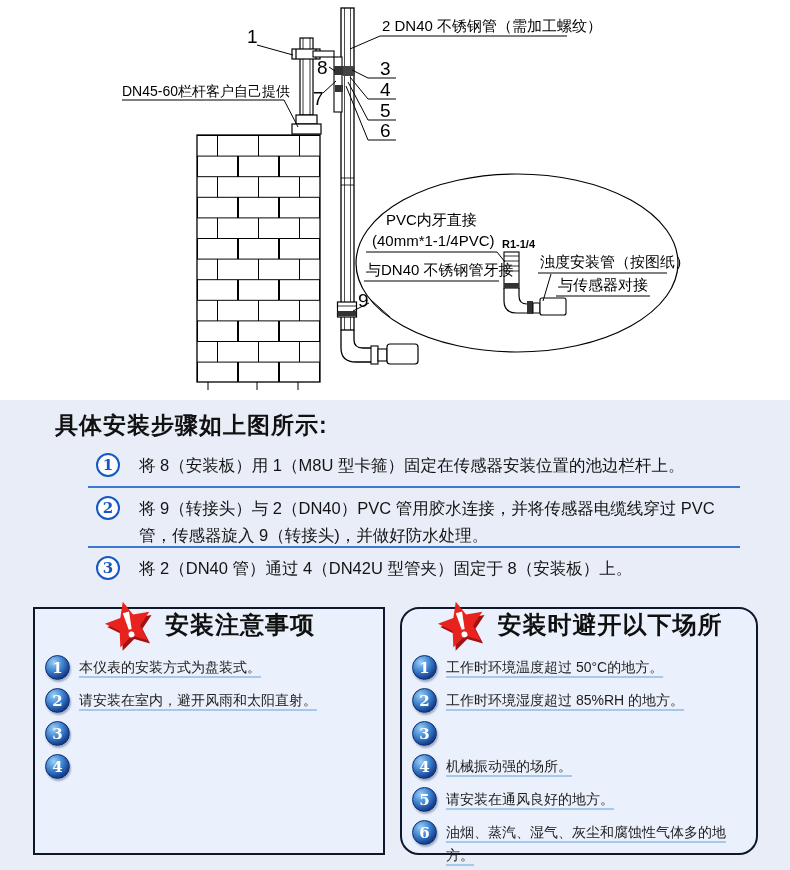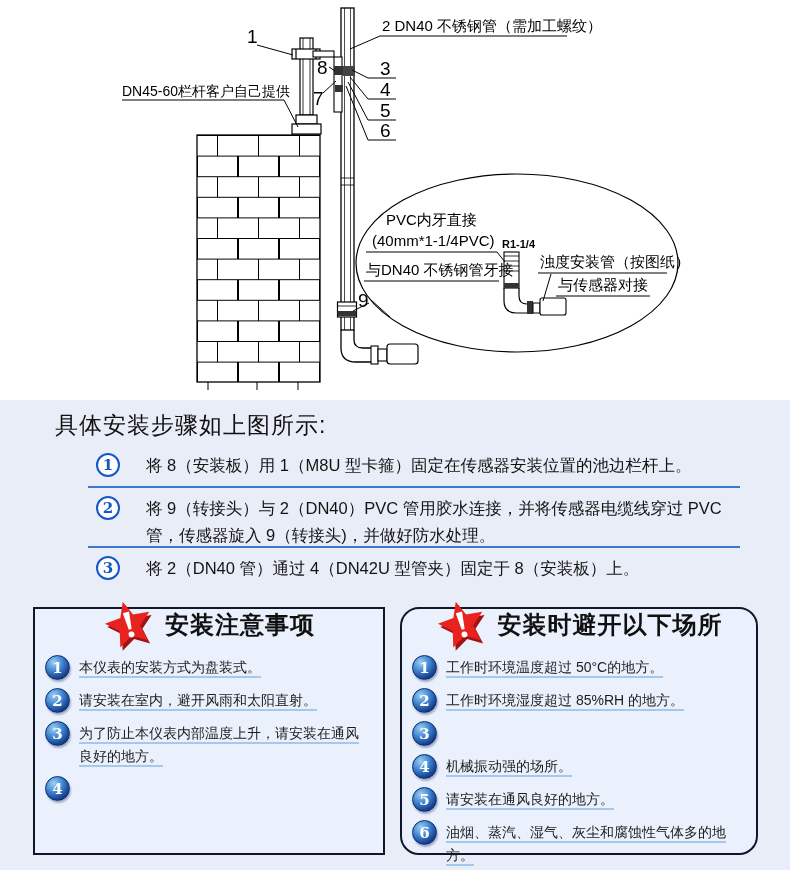--- a/index.html
+++ b/index.html
@@ -10,30 +10,30 @@
   #diagram { position:absolute; left:0; top:0; width:790px; height:400px; background:#ffffff; }
   #diagram svg text { font-family:"Liberation Sans","DejaVu Sans",sans-serif; fill:#000; }
   .cad-num { font-family:"DejaVu Serif",serif; font-size:19px; }
   .cad-label { font-size:15px; }
   .cad-label-sm { font-size:14px; }
   .cad-thread { font-size:11px; font-weight:bold; }
 
   
   #lower { position:absolute; left:0; top:400px; width:790px; height:470px; background:#e8edf7; }
 
-  .steps-title { position:absolute; left:55px; top:10px; font-size:23px; font-weight:normal; color:#111; letter-spacing:1px;text-align:center; }
+  .steps-title { position:absolute; left:55px; top:10px; font-size:23px; font-weight:bold; color:#111; letter-spacing:1px;text-align:center; }
 
   .step-row { position:absolute; left:0; width:760px; }
   .stepnum {
     position:absolute; left:96px; top:1px; width:24px; height:24px; border-radius:50%;
     border:2.5px solid #1557c5; background:#fdfdfd; color:#1557c5;
     font-family:"DejaVu Serif",serif; font-weight:bold; font-size:15px;
     display:flex; align-items:center; justify-content:center;
   }
-  .step-text { position:absolute; left:146px; top:0; width:606px; font-size:16.5px; line-height:27px; color:#141414; }
+  .step-text { position:absolute; left:139px; top:0; width:606px; font-size:16.5px; line-height:27px; color:#141414; }
   .step-hr { position:absolute; left:88px; width:652px; height:2px; background:#3c78d2; }
 
   
   .warnbox {
     position:absolute; top:207px; height:248px; background:#ebf1fc;
     border:2px solid #0f172a;
   }
   #box-left  { left:33px;  width:352px; }
   #box-right { left:400px; width:358px;border-radius:19px; }
   .box-header { display:flex; align-items:center; justify-content:center; gap:10px; margin-top:-10px; height:52px; }
@@ -205,21 +205,20 @@
         <li class="box-item">
           <span class="badge">1</span>
           <span class="box-item-text">本仪表的安装方式为盘装式。</span>
         </li>
         <li class="box-item">
           <span class="badge">2</span>
           <span class="box-item-text">请安装在室内，避开风雨和太阳直射。</span>
         </li>
         <li class="box-item">
           <span class="badge">3</span>
-          <span class="box-item-text">为了防止本仪表内部温度上升，请安装在通风良好的地方。</span>
         </li>
         <li class="box-item">
           <span class="badge">4</span>
         </li>
       </ul>
     </div>
 
     <div class="warnbox" id="box-right">
       <div class="box-header">
         <svg class="star-icon" width="52" height="52" viewBox="-28 -28 56 56">

